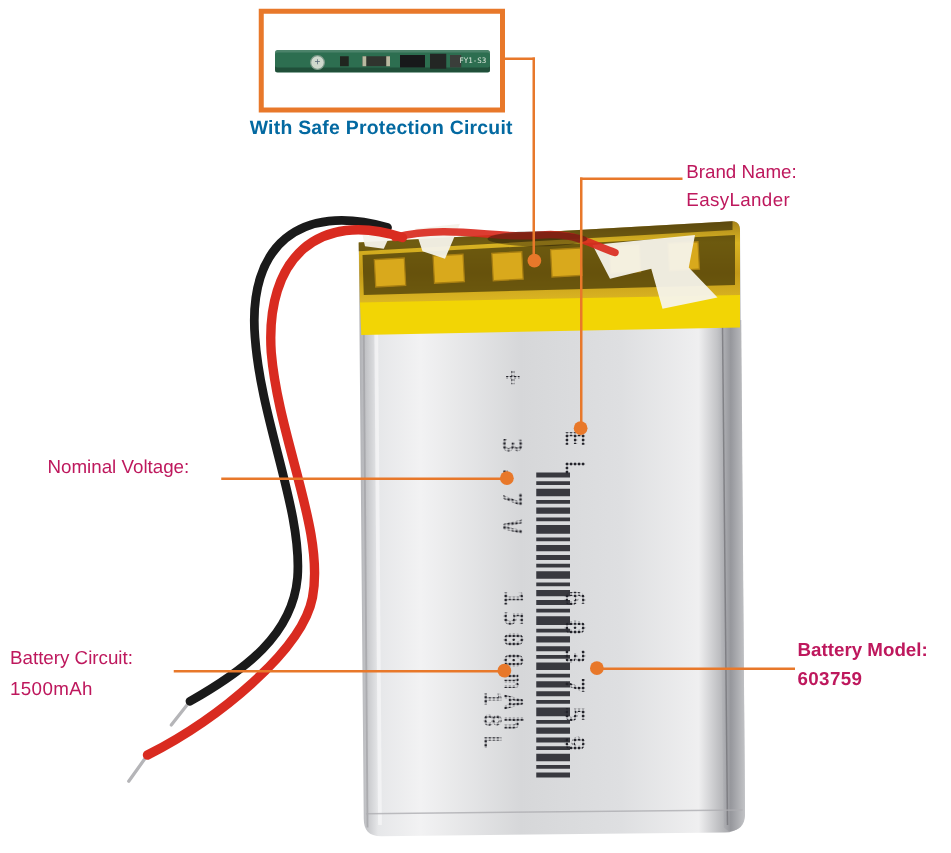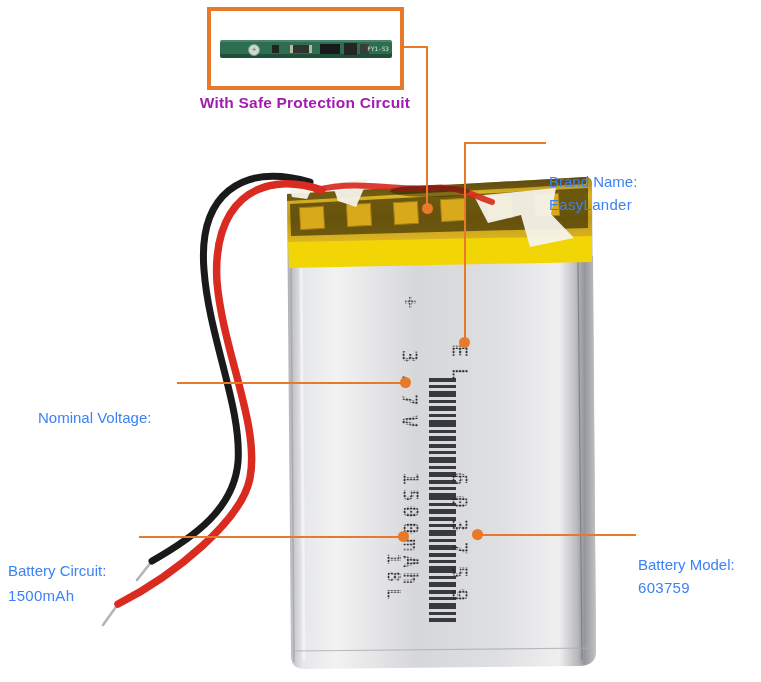--- a/index.html
+++ b/index.html
@@ -3,25 +3,25 @@
 <meta charset="utf-8">
 <style>
   html,body{margin:0;padding:0;background:#fff;}
   .canvas{position:relative;width:761px;height:682px;background:#ffffff;overflow:hidden;
           font-family:"Liberation Sans",sans-serif;}
   
   .cl{position:absolute;background:var(--accent,#E8782A);}
   .cl-h{height:2px;} .cl-v{width:2px;}
   .dot{position:absolute;width:11px;height:11px;border-radius:50%;background:var(--accent,#E8782A);}
   
-  .callout-label{position:absolute;color:#3b82f6;font-size:15px;line-height:25px;margin-top:44px;}
+  .callout-label{position:absolute;color:#be185d;font-size:15px;line-height:25px;}
   .callout-label .l2{letter-spacing:.3px;}
   .ta-r{text-align:left;} .ta-l{text-align:left;}
   .caption{position:absolute;left:188px;top:94px;width:234px;text-align:center;
-           color:#a21caf;font-size:15.5px;font-weight:700;letter-spacing:.2px;}
+           color:#0369a1;font-size:15.5px;font-weight:700;letter-spacing:.2px;}
   
   .prot-box{position:absolute;left:207px;top:7px;width:189px;height:75px;
             border:4px solid var(--accent,#E8782A);background:#fff;}
   .pcb{position:absolute;left:9px;top:29px;width:172px;height:18px;background:#2d6e50;
        border-radius:2px;box-shadow:inset 0 -4px 0 rgba(0,0,0,.28), inset 0 2px 0 rgba(255,255,255,.15);}
   .pcb>div{position:absolute;}
   .pcb-pad{left:28px;top:3.5px;width:10px;height:10px;border-radius:50%;
            background:#cfd9cd;border:1px solid #7d9a8a;color:#567;font-size:8px;line-height:9px;text-align:center;}
   .c1{left:52px;top:5px;width:7px;height:8px;background:#20251f;}
   .c2{left:70px;top:5px;width:16px;height:8px;background:#30342e;border-left:3px solid #b9b9a0;border-right:3px solid #b9b9a0;}
@@ -187,18 +187,18 @@
 
   <div class="callout-label ta-r" style="left:38px;top:361px;width:140px;">
     <div>Nominal Voltage:</div>
   </div>
 
   <div class="callout-label ta-r" style="left:8px;top:514px;width:130px;">
     <div>Battery Circuit:</div>
     <div class="l2">1500mAh</div>
   </div>
 
-  <div class="callout-label ta-l" style="left:638px;top:509px;width:115px;line-height:23px;">
+  <div class="callout-label ta-l" style="left:638px;top:509px;width:115px;line-height:23px;font-weight:bold;">
     <div>Battery Model:</div>
     <div class="l2">603759</div>
   </div>
 
 </div>
 
 </body></html>

